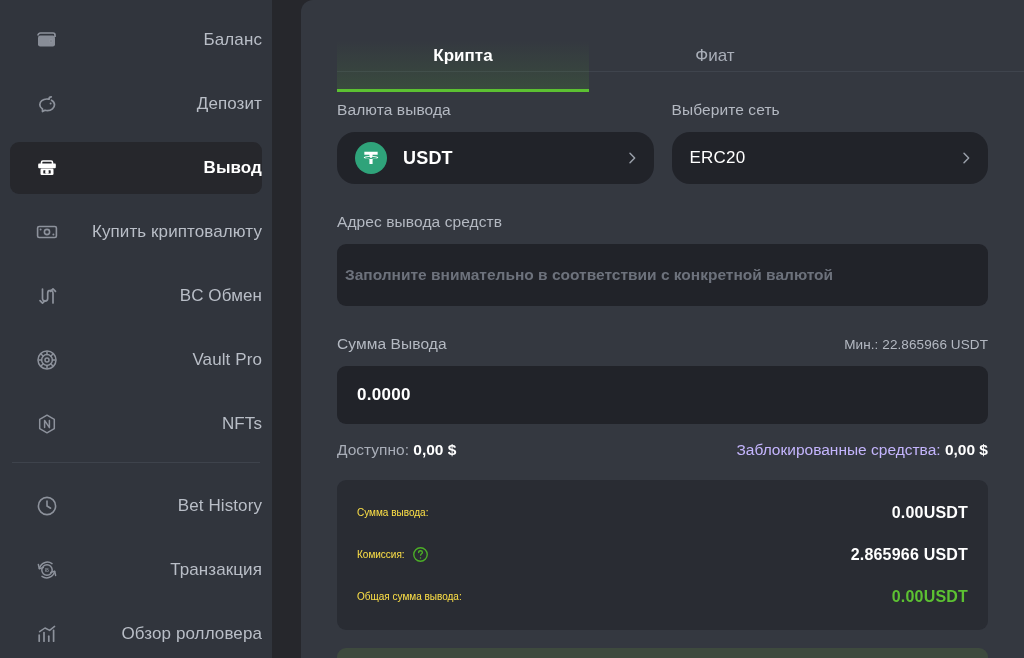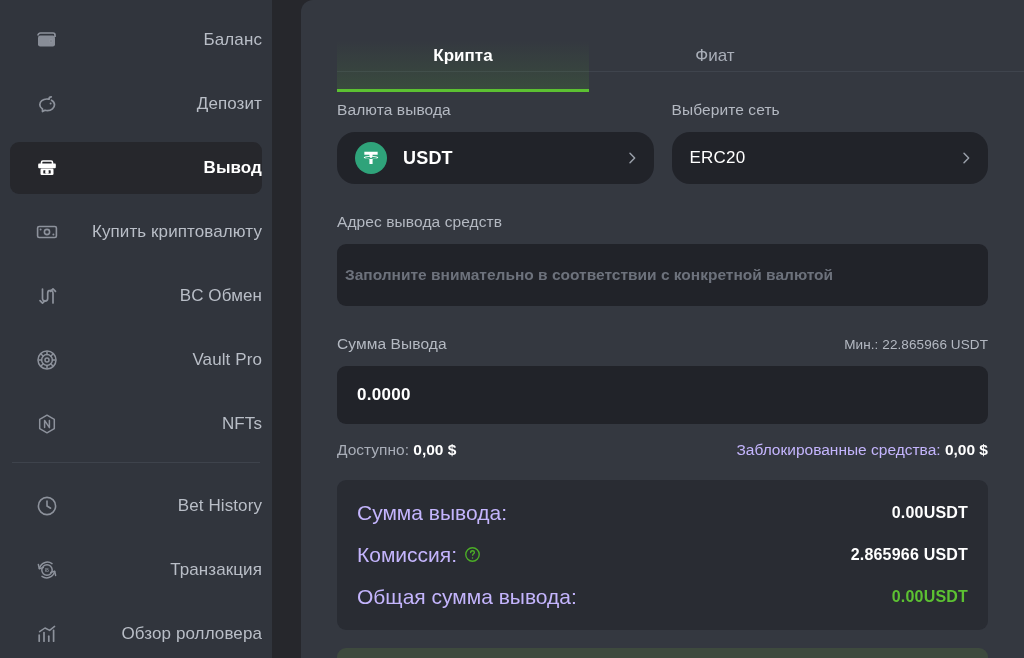--- a/index.html
+++ b/index.html
@@ -241,22 +241,22 @@
   }
   .sum-row {
     display: flex;
     align-items: center;
     justify-content: space-between;
     height: 31px;
     margin-bottom: 11px;
   }
   .sum-row:last-child { margin-bottom: 0; }
   .sum-label {
-    font-size: 21px;
-    color: #c4b5fd;
+    font-size: 10px;
+    color: #fde047;
     display: flex;
     align-items: center;
     gap: 7px;
     text-align: center;
   }
   .sum-value {
     font-size: 16px;
     color: #ffffff;
     font-weight: bold;
     letter-spacing: .2px;

